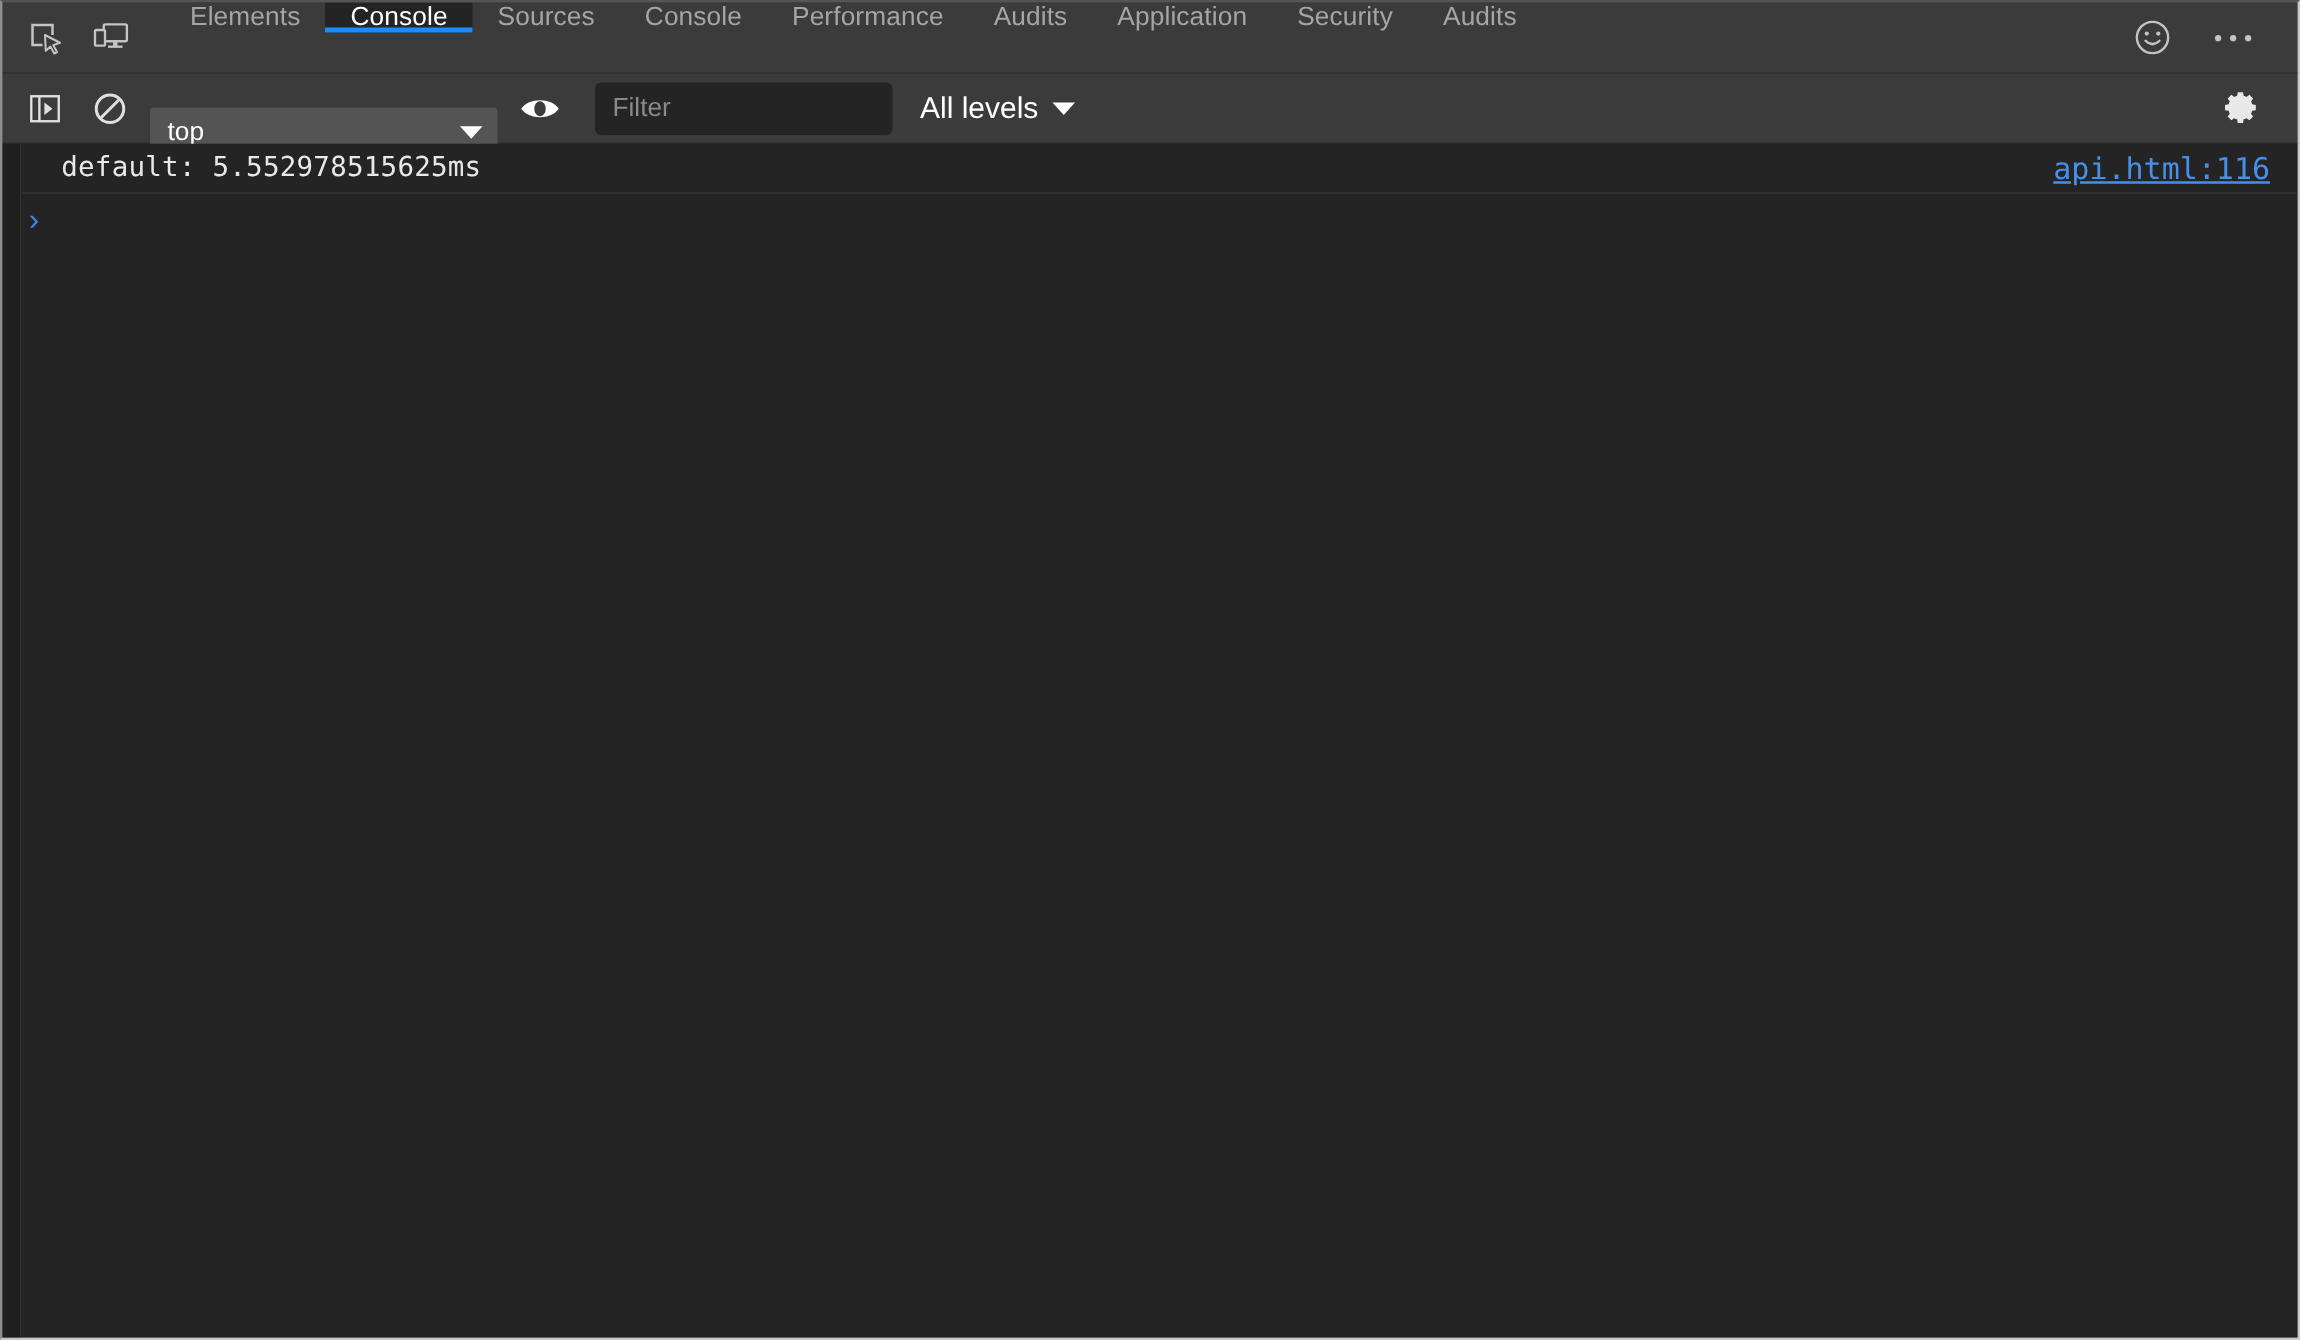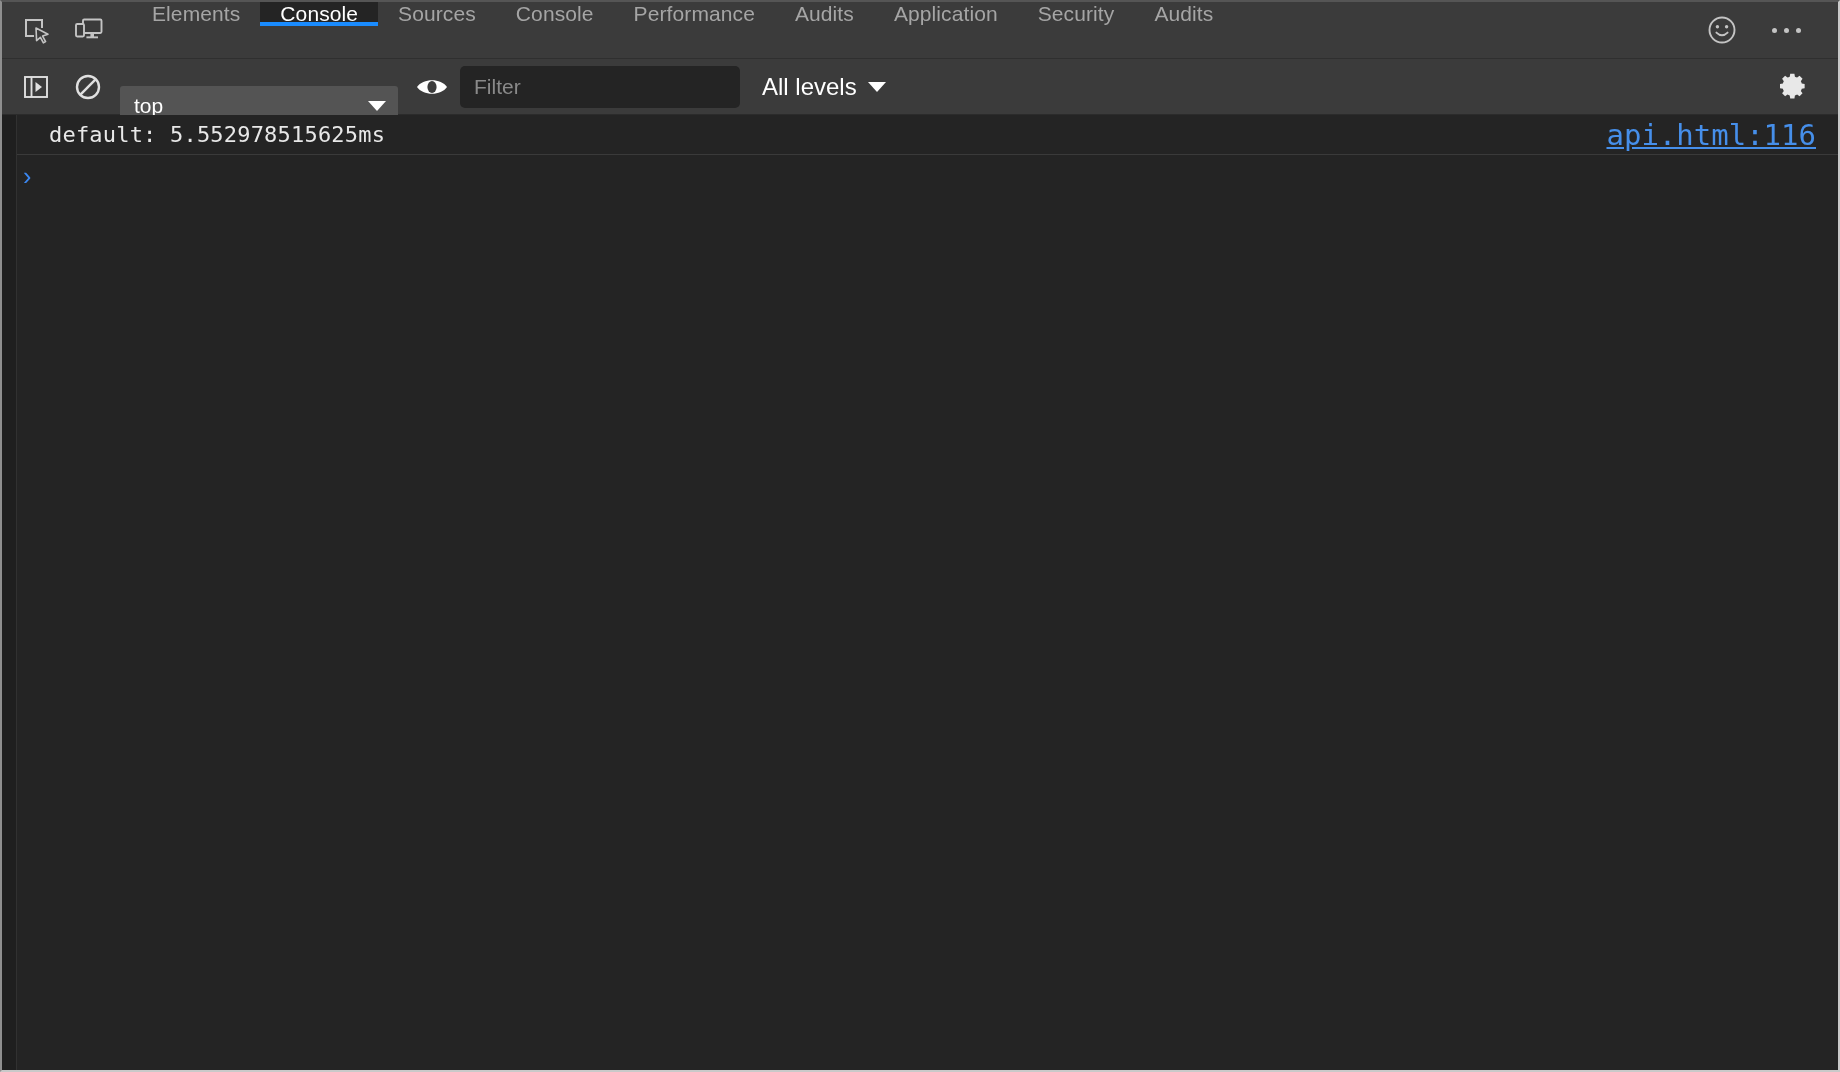--- a/index.html
+++ b/index.html
@@ -153,28 +153,28 @@
     width: 56px;
     flex: 0 0 56px;
     display: flex;
     align-items: center;
     justify-content: center;
     margin-left: 6px;
     cursor: pointer;
   }
 
   #filter-input {
-    width: 280px;
+    width: 238px;
     height: 42px;
     background: #242424;
     border-radius: 5px;
     display: flex;
     align-items: center;
     padding: 0 14px;
-    margin-left: 0;
+    margin-left: 16px;
     cursor: text;
   }
   #filter-input .ph {
     font-size: 21px;
     color: #8a8a8a;
   }
 
   #levels-select {
     display: flex;
     align-items: center;
@@ -229,21 +229,21 @@
     font-family: "DejaVu Sans Mono", "Liberation Mono", monospace;
     font-size: 22px;
     color: #e8e8e8;
     white-space: pre;
     letter-spacing: 0.2px;
   }
 
   .msg-link {
     margin-left: auto;
     font-family: "DejaVu Sans Mono", "Liberation Mono", monospace;
-    font-size: 29px;
+    font-size: 24px;
     color: #468fea;
     text-decoration: underline;
     cursor: pointer;
   }
 
   #prompt-row {
     position: relative;
     height: 42px;
     display: flex;
     align-items: center;

